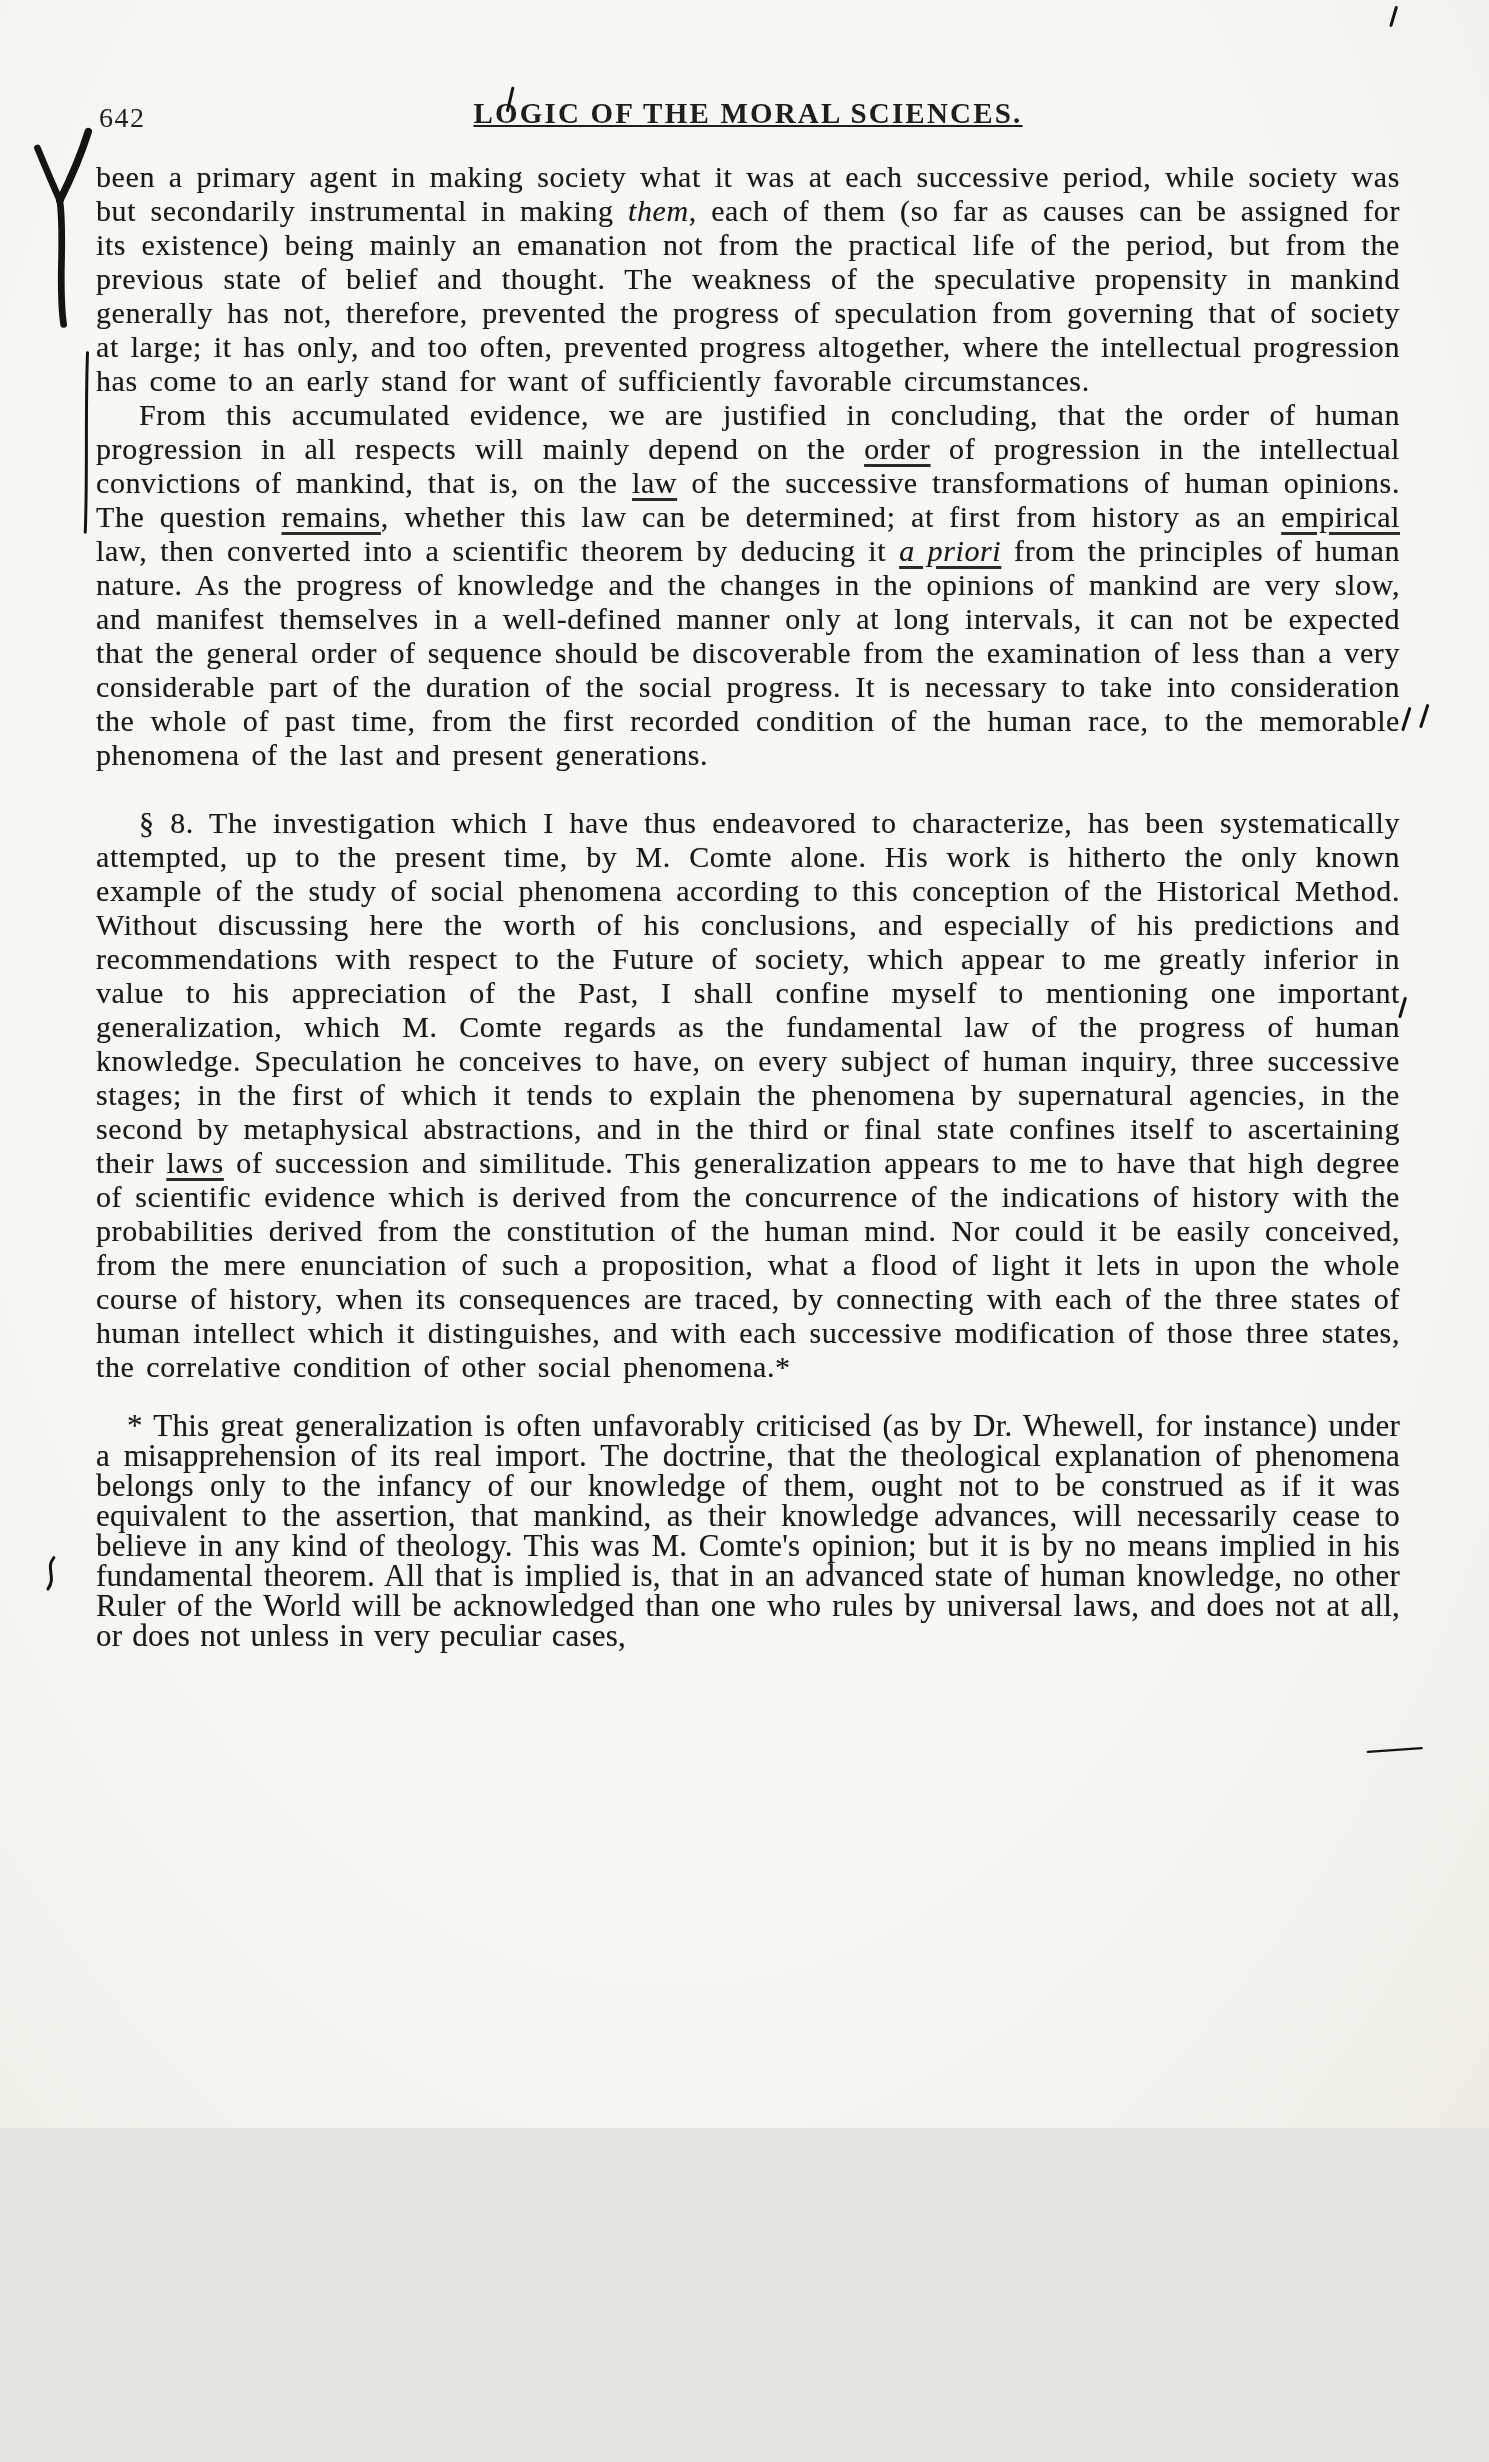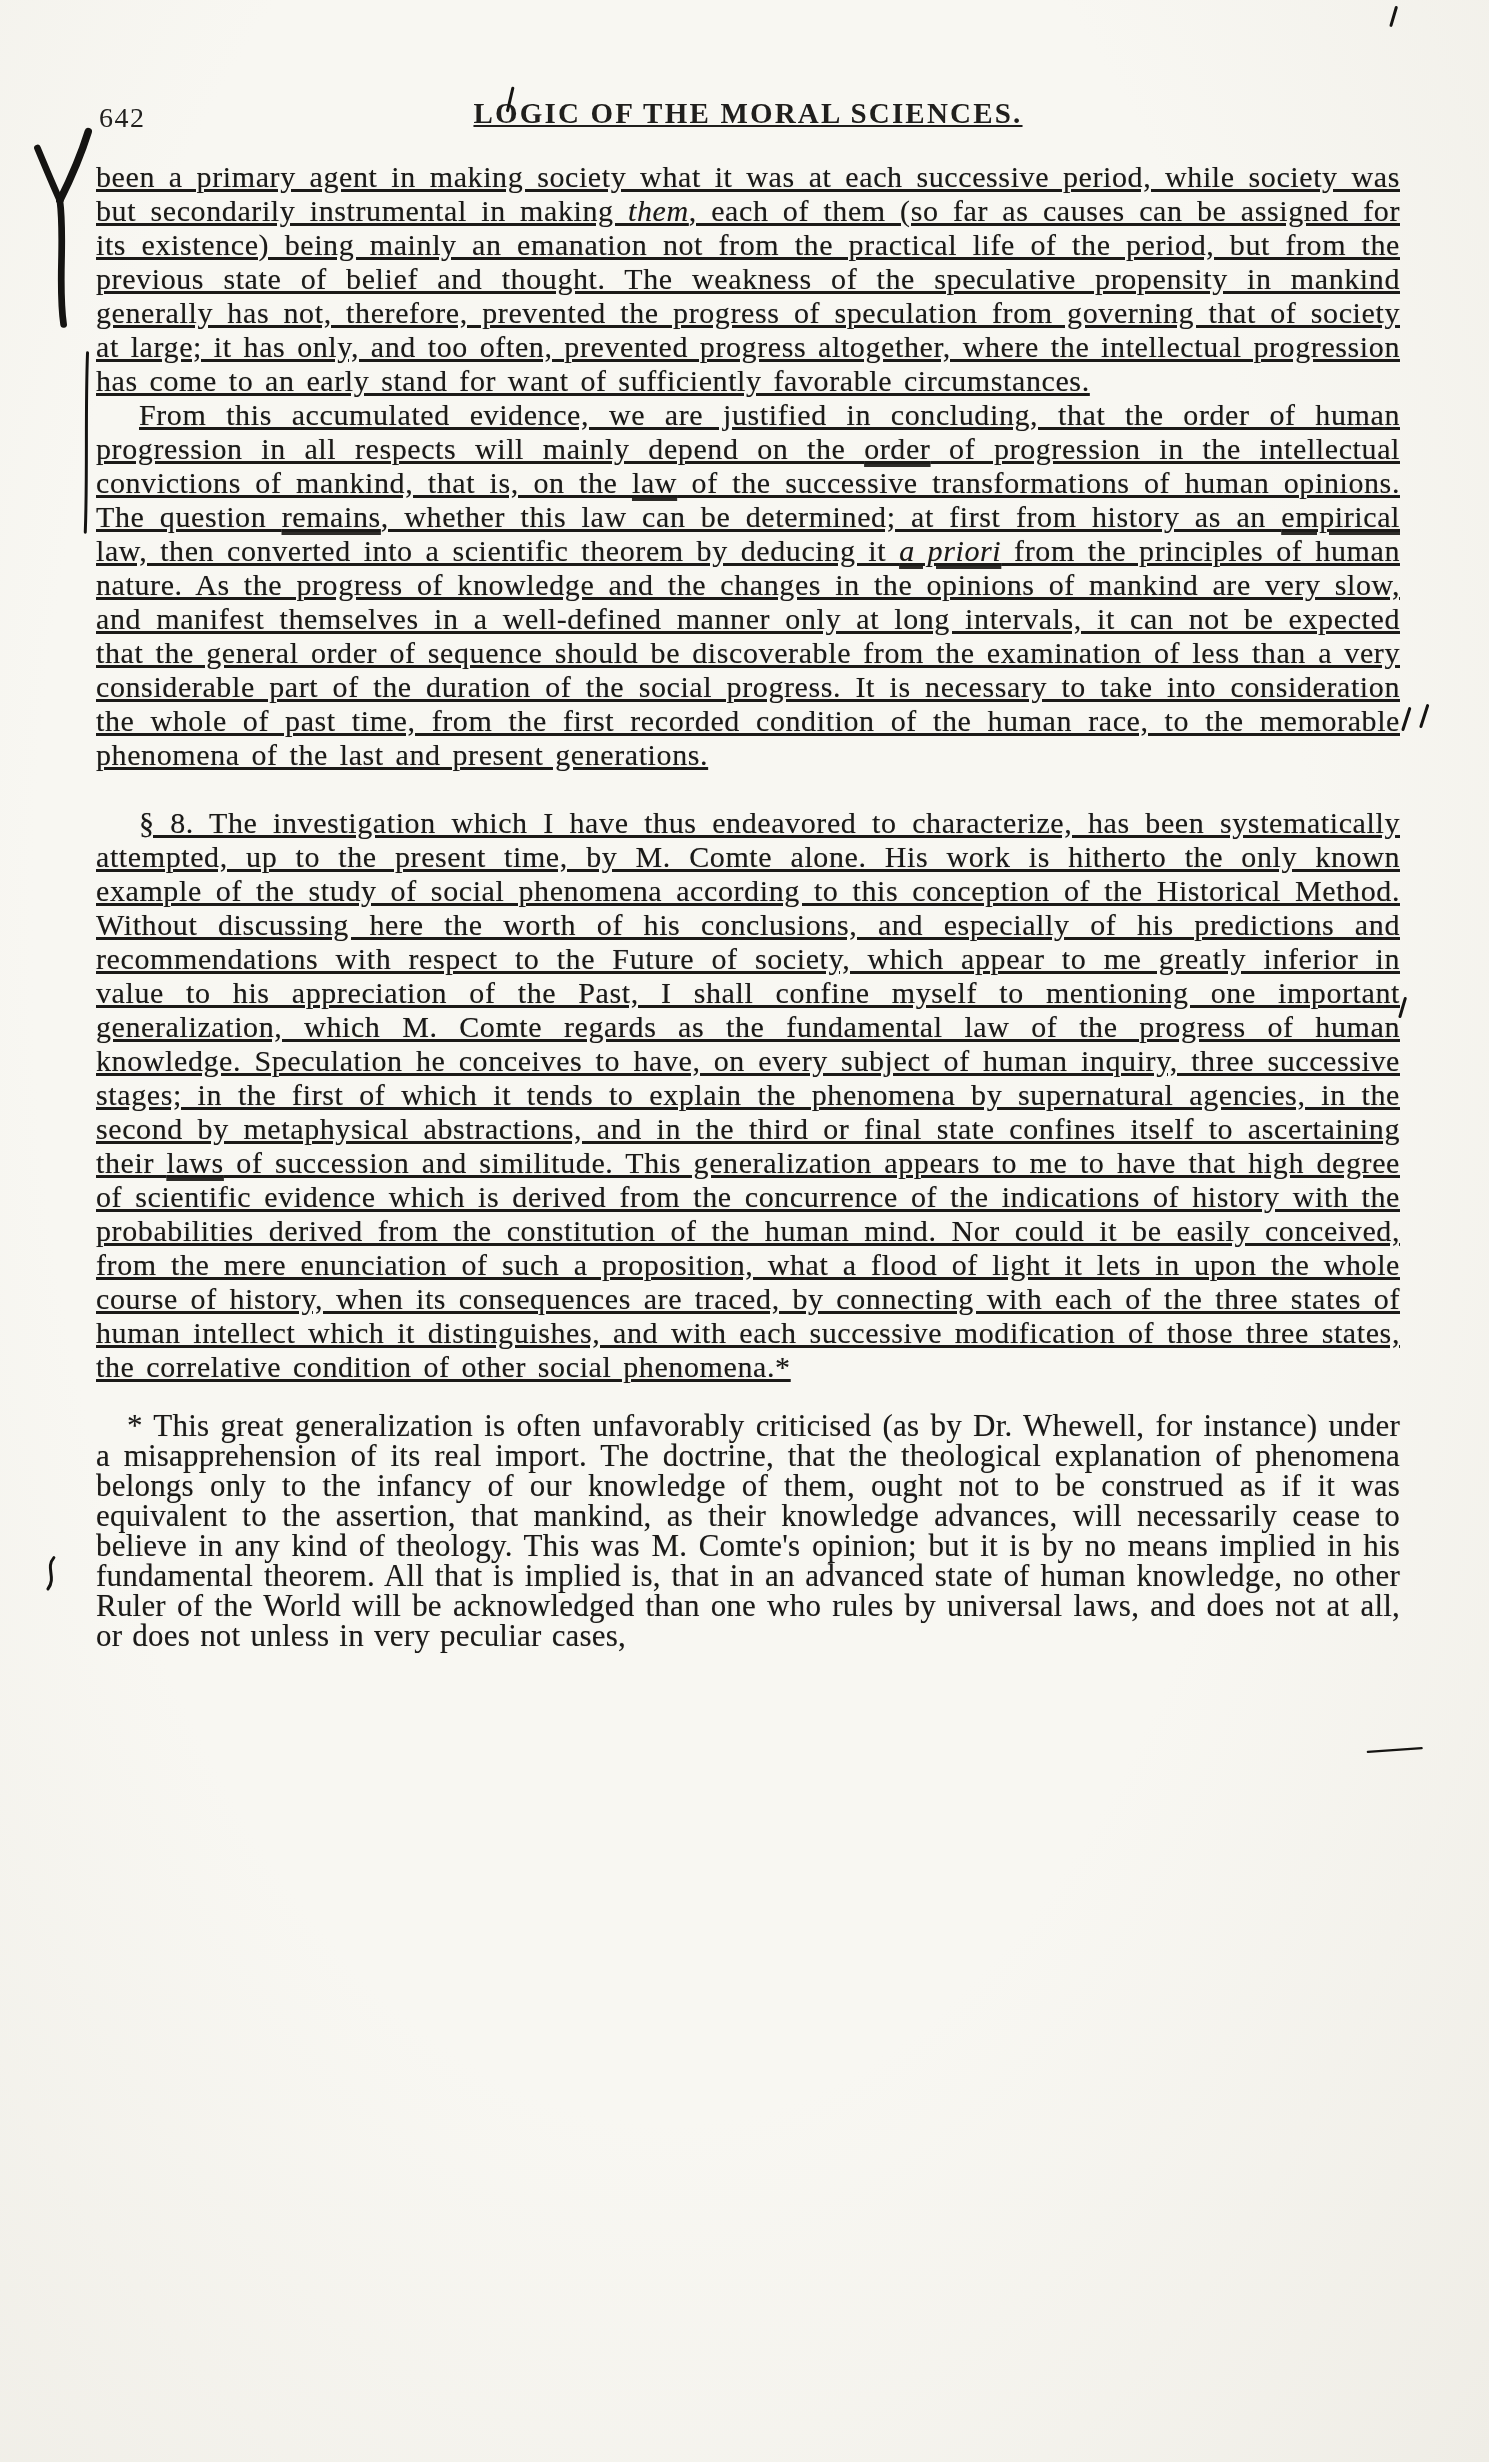--- a/index.html
+++ b/index.html
@@ -1,19 +1,19 @@
 <!DOCTYPE html>
 <html style="font-size:12px"><head>
 <meta charset="utf-8">
 <style>
   html, body { margin: 0; padding: 0; background: #e6e4de; }
   .page {
     position: relative;
     width: 1489px;
-    height: 2462px;
+    height: 2128px;
     margin: 0 auto;
     background: radial-gradient(ellipse at 45% 38%, #f8f7f2 55%, #efede6 100%);
     font-family: "Liberation Serif", "DejaVu Serif", serif;
     color: #1b1a18;
     overflow: hidden;
   }
   .pen-marks {
     position: absolute;
     top: 0; left: 0;
     width: 1489px; height: 2462px;
@@ -52,21 +52,20 @@
   }
   .text-block { }
   .para {
     margin: 0;
     font-size: 30px;
     line-height: 34px;
     text-align: justify;
     letter-spacing: 0.6px;
     word-spacing: 3.7px;
     text-shadow: 0 0 0.7px rgba(25,24,22,0.45);
-    text-decoration: underline;
   }
   .para.indent { text-indent: 43px; }
   .para.space-before { margin-top: 34px; }
   .italic { font-style: italic; }
   .pen-underline {
     text-decoration: underline;
     text-decoration-thickness: 3px;
     text-underline-offset: 5.2px;
     text-decoration-color: #2e2c29;
   }

